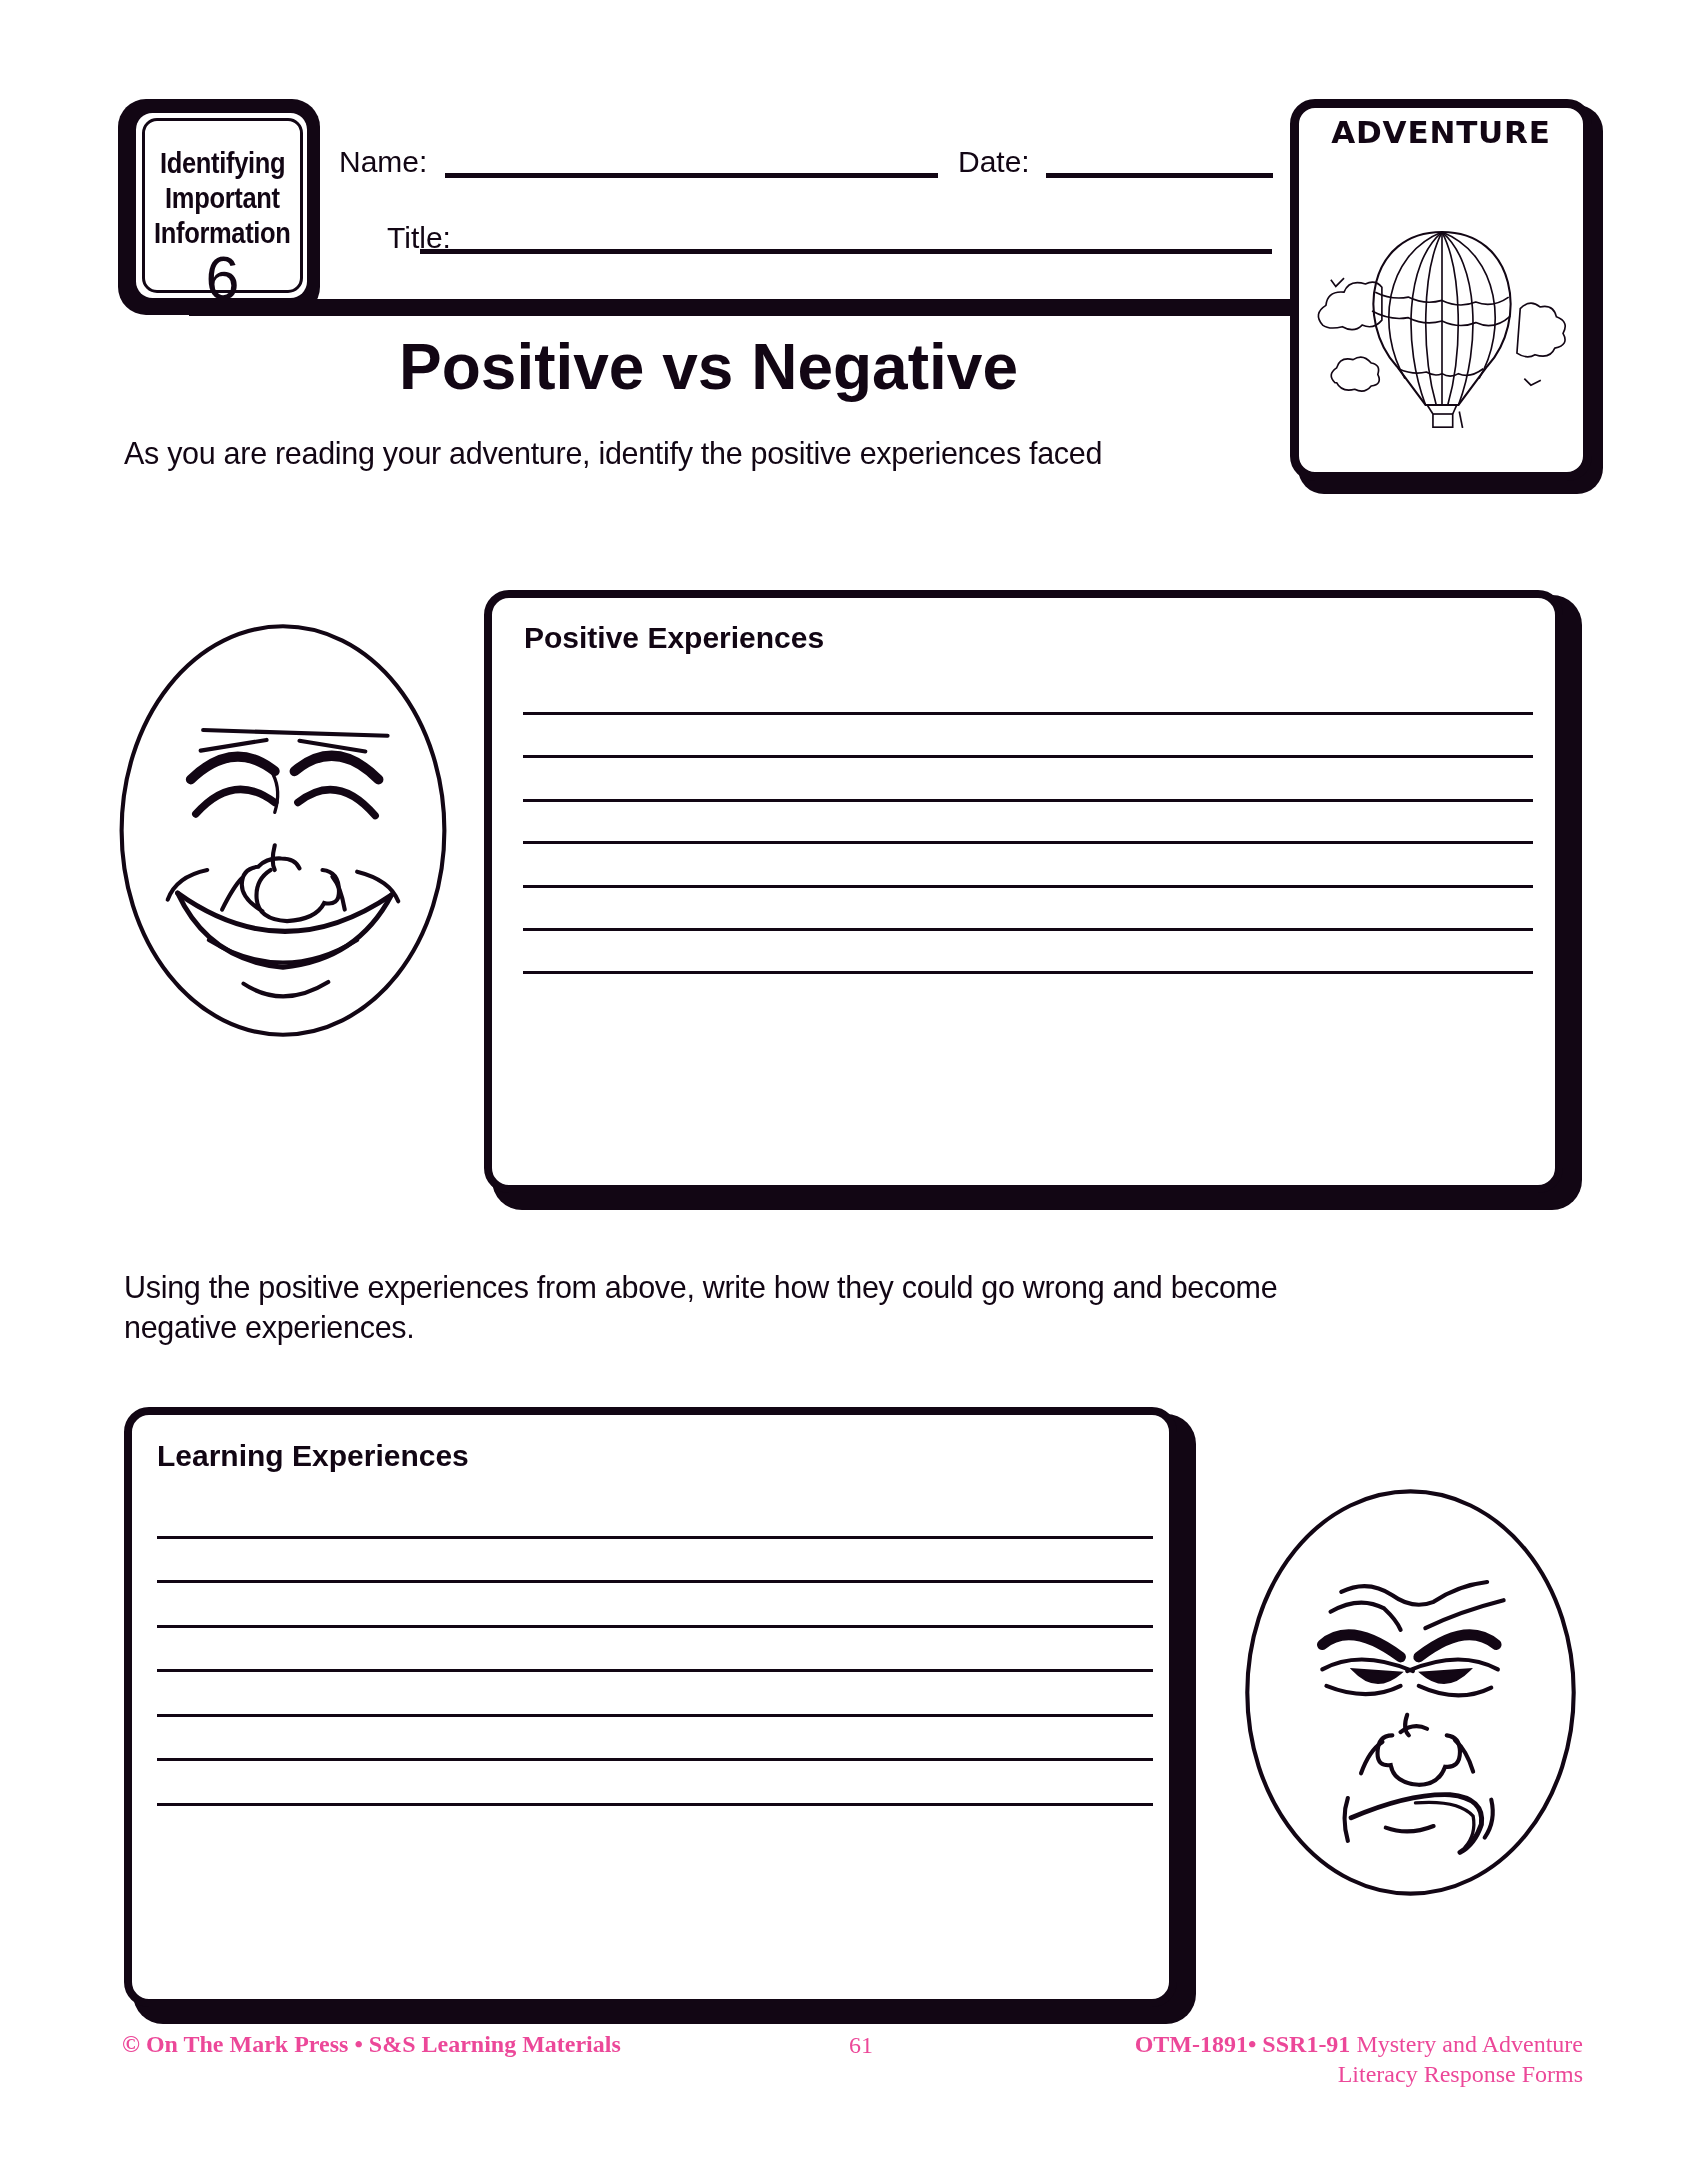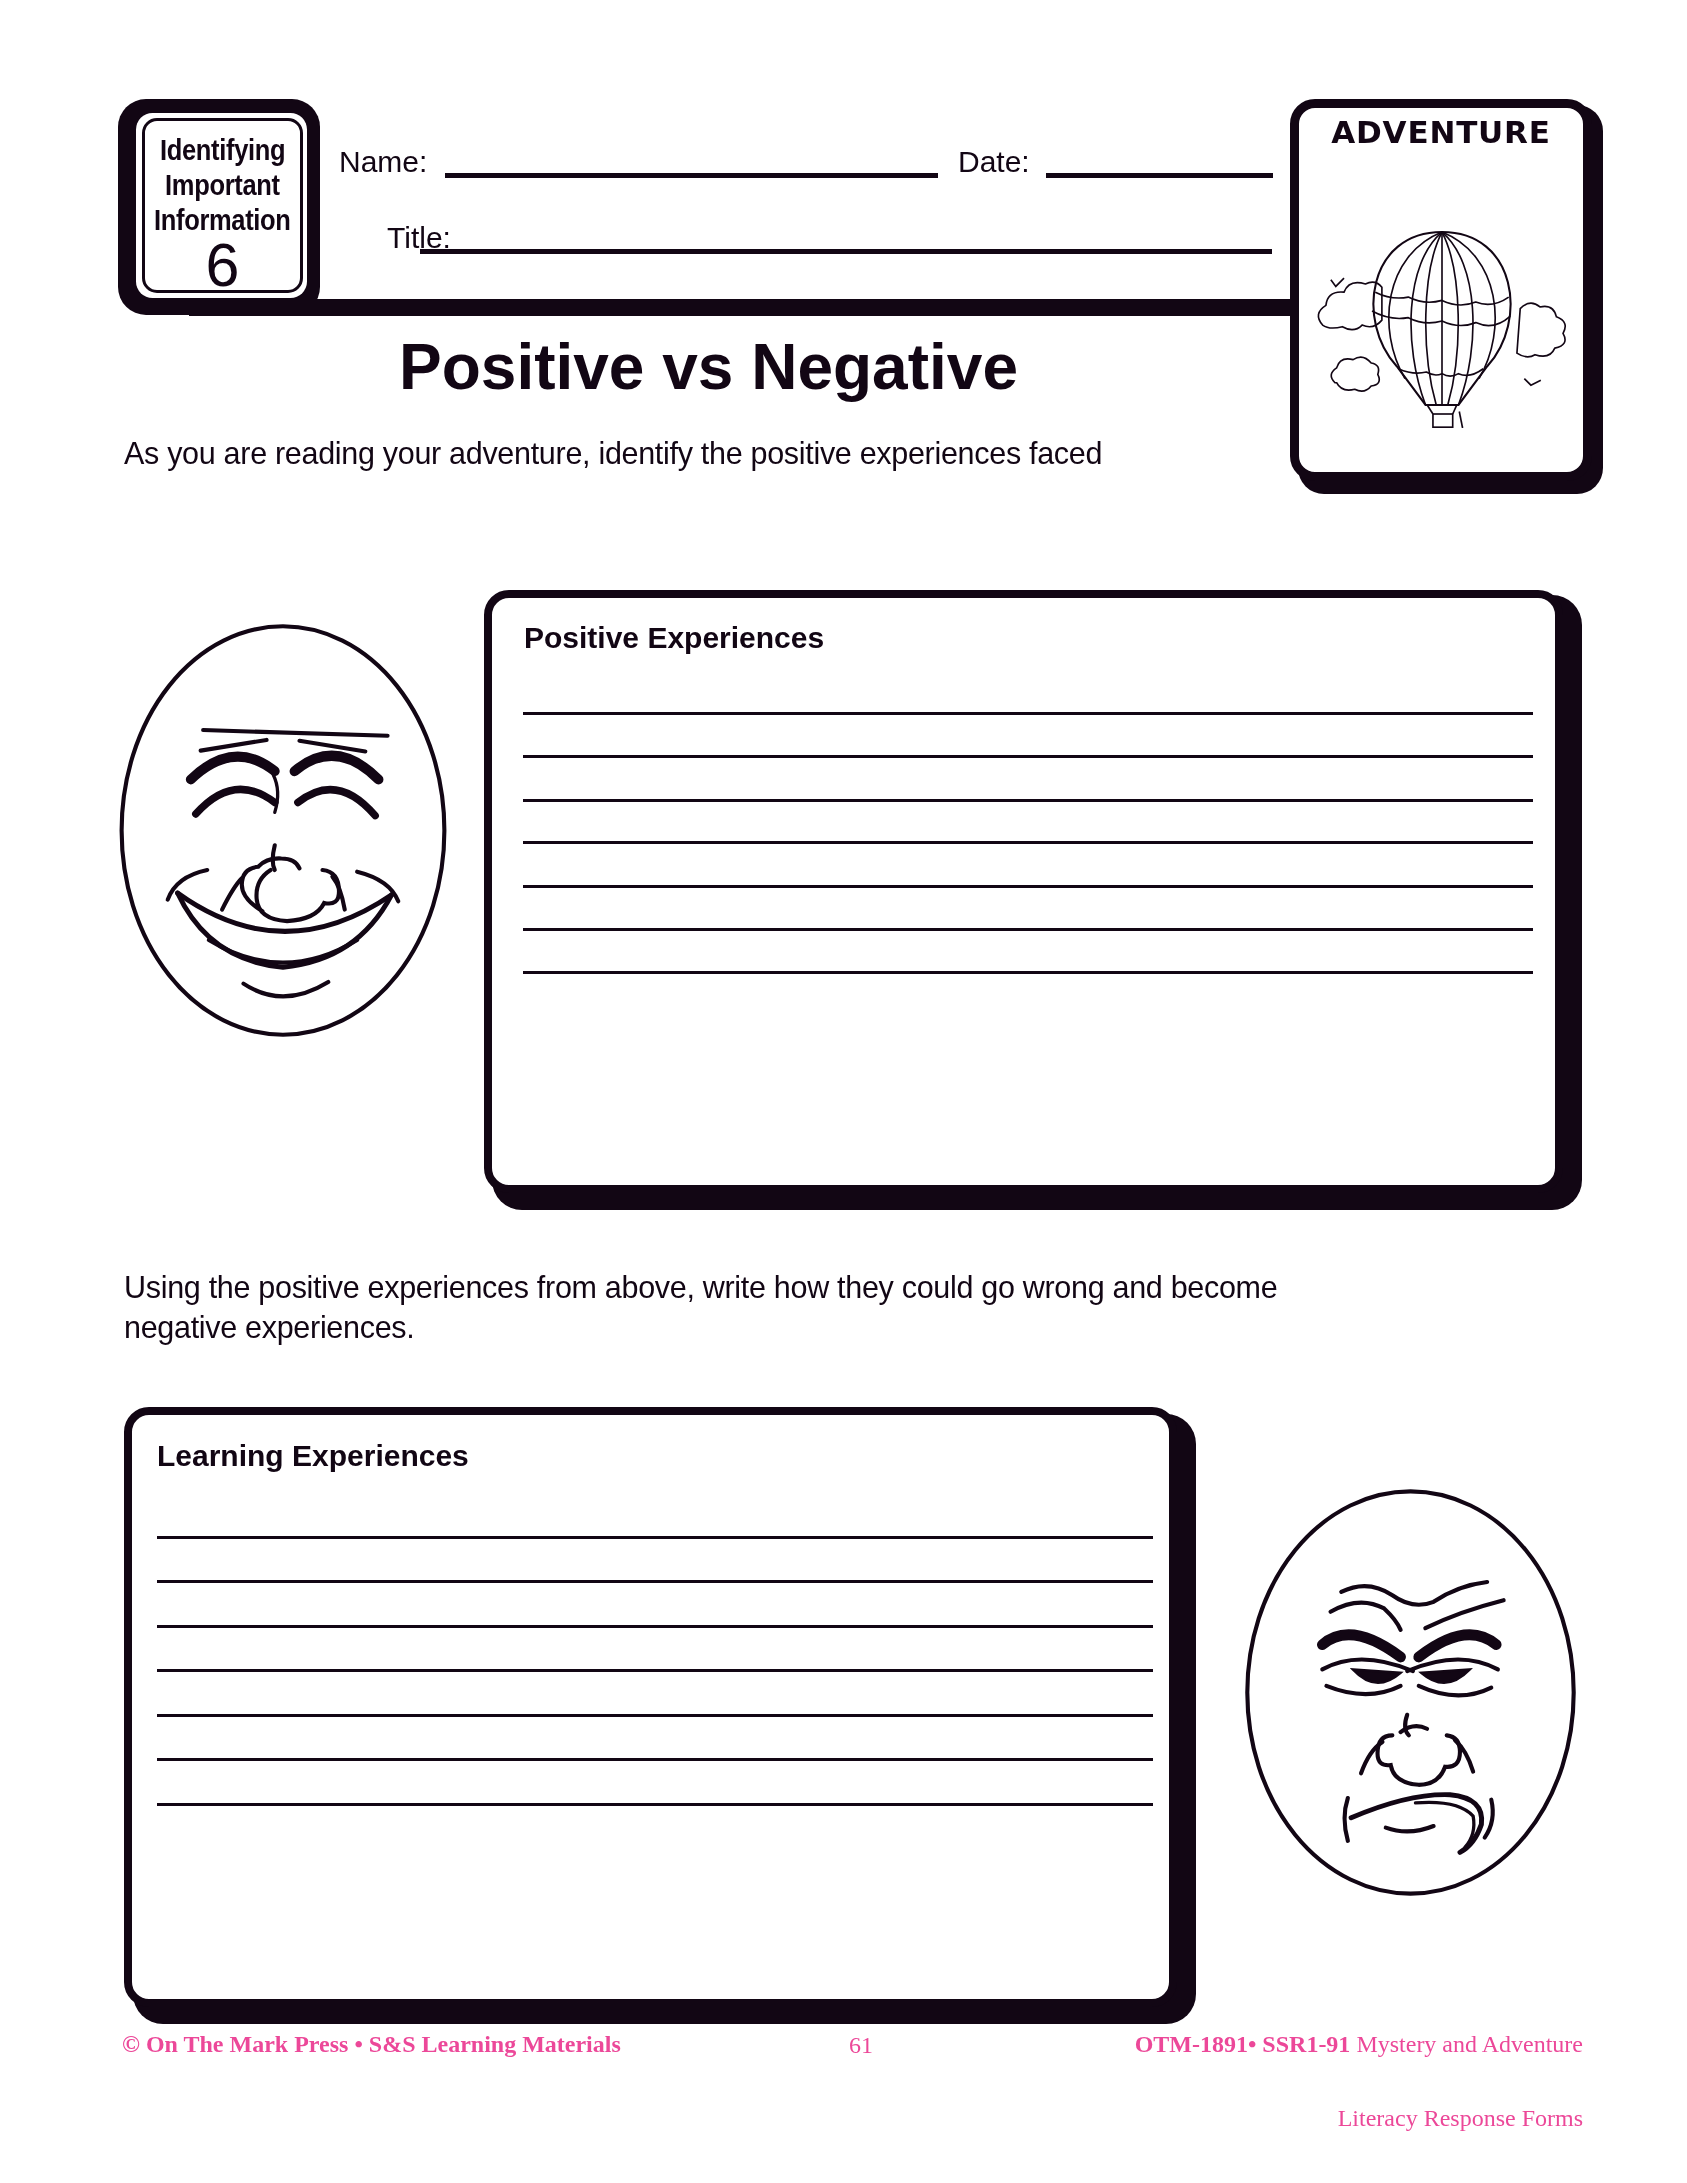--- a/index.html
+++ b/index.html
@@ -14,21 +14,21 @@
       background: #120614; border-radius: 28px;
     }
     .lesson-badge-inner {
       left: 136px; top: 113px; width: 171px; height: 185px;
       background: #fff; border-radius: 16.5px;
     }
     .lesson-badge-box {
       left: 142px; top: 118px; width: 161px; height: 175px;
       border: 3.3px solid #120614; border-radius: 15px; background: #fff;
       display: flex; flex-direction: column; align-items: center; justify-content: flex-start;
-      padding-top: 11px;
+      padding-top: 24px;
     }
     .lesson-badge-box .cat {
       font-family: "Liberation Sans Narrow", "Liberation Sans", sans-serif;
       font-weight: bold; font-size: 30px; line-height: 35px; text-align: center;
       transform: scaleX(0.85); white-space: nowrap; letter-spacing: -0.4px;
     }
     .lesson-badge-box .num {
       font-size: 61px; line-height: 61px; font-weight: normal; margin-top: -1.6px;
     }
 
@@ -228,14 +228,14 @@
   <path d="M126 376 Q 118 400 126 428" stroke-width="5"></path>
   <path d="M300 378 Q 306 404 292 424" stroke-width="5"></path>
   <path d="M172 412 Q 200 422 230 410" stroke-width="5"></path>
 </svg>
 
 <div class="abs footer-text footer-bold" style="left:122px; top:2029px;">© On The Mark Press • S&amp;S Learning Materials</div>
 <div class="abs footer-text" style="left:849px; top:2030px;">61</div>
 <div class="abs footer-text" style="right:104px; top:2029px; text-align:right; white-space:nowrap;">
   <span class="footer-bold">OTM-1891• SSR1-91</span><span> Mystery and Adventure</span>
 </div>
-<div class="abs footer-text" style="right:104px; top:2059px; text-align:right; white-space:nowrap;margin-top:44px;">Literacy Response Forms</div>
+<div class="abs footer-text" style="right:104px; top:2059px; text-align:right; white-space:nowrap;">Literacy Response Forms</div>
 
 
 </body></html>

